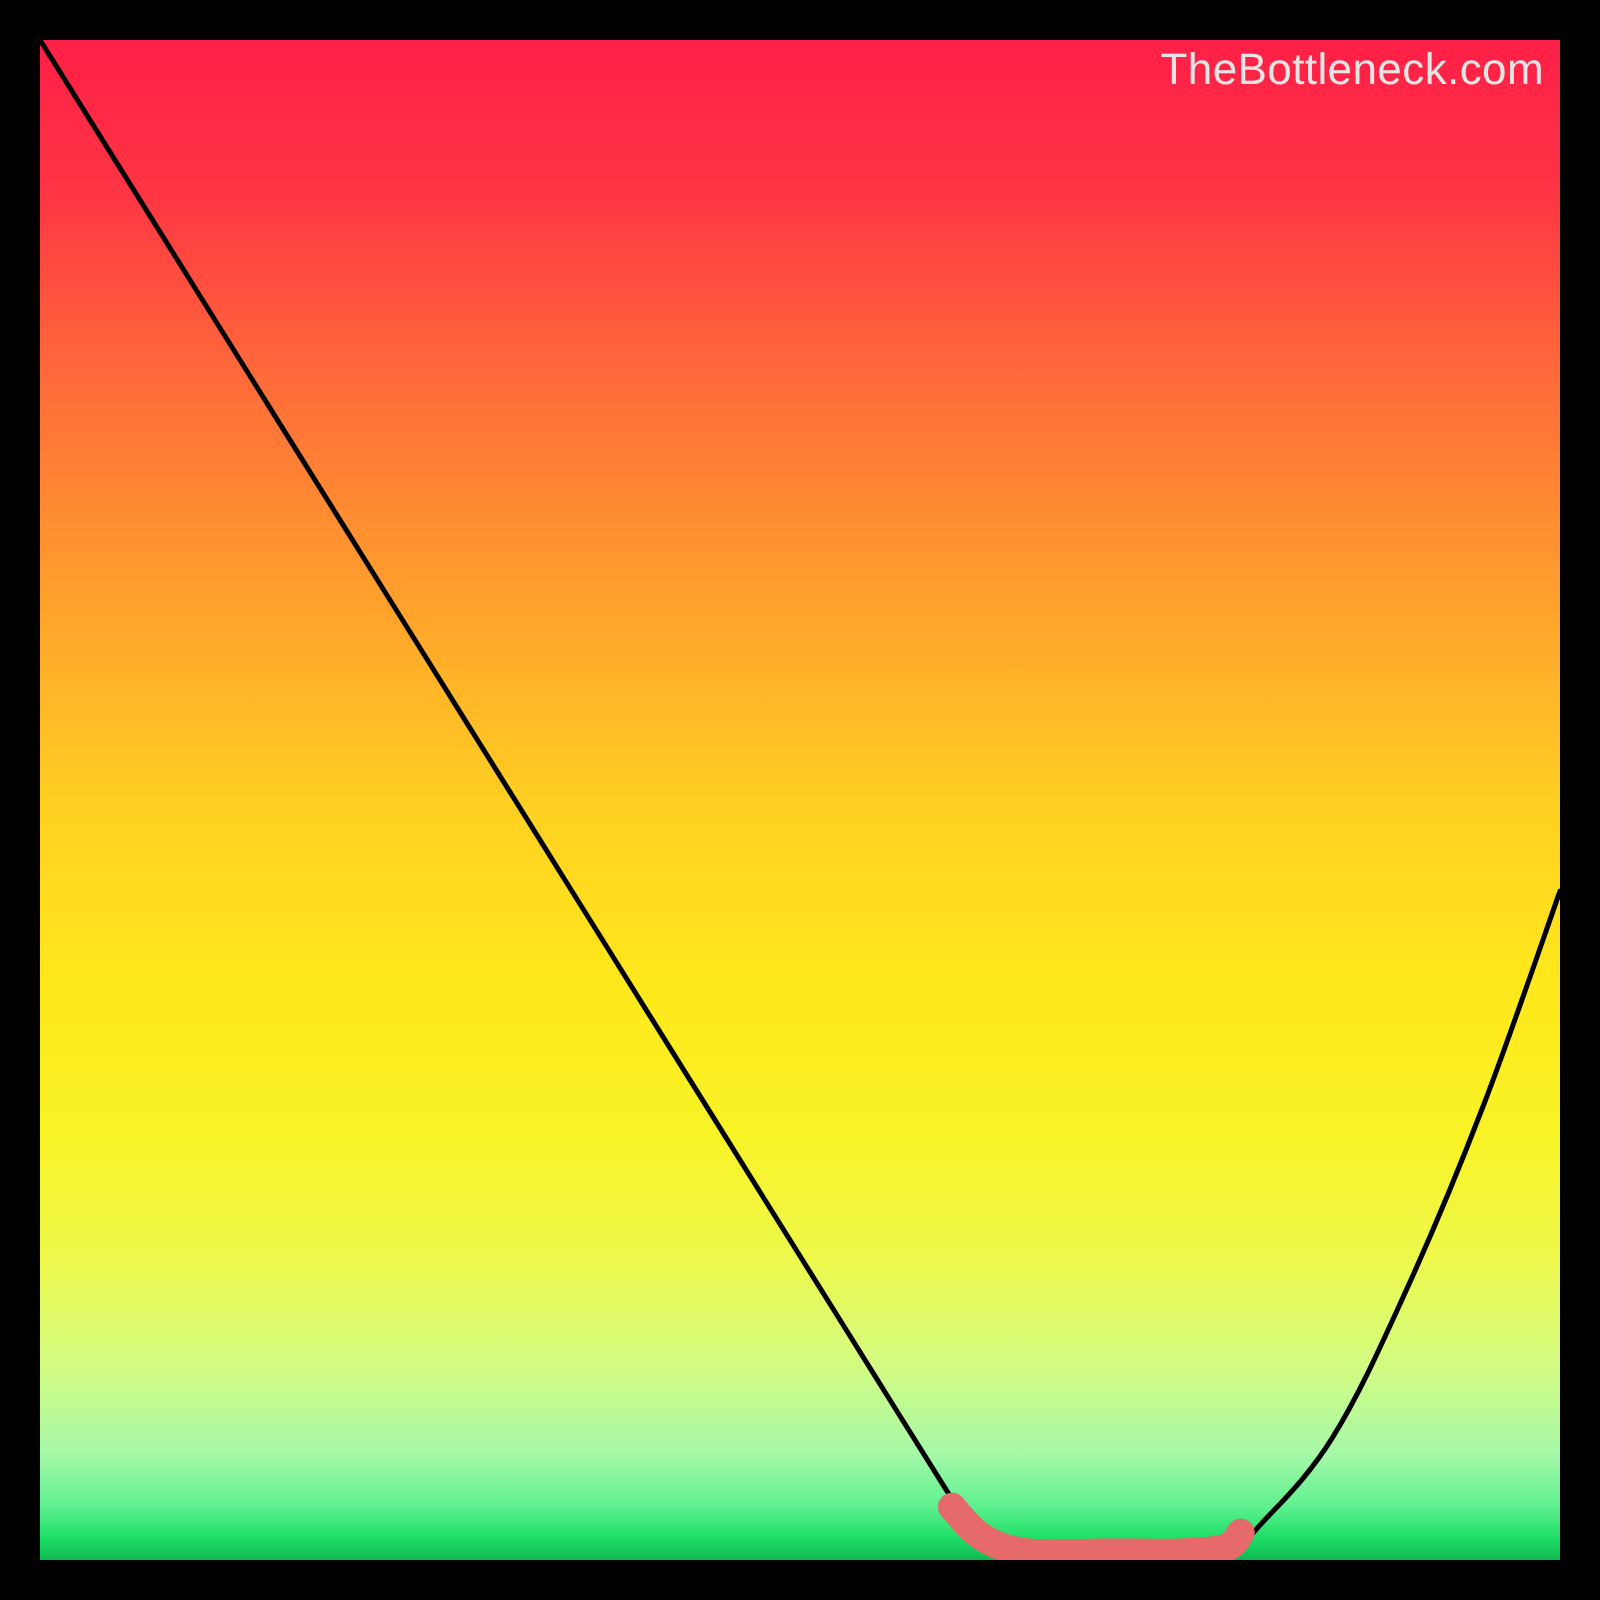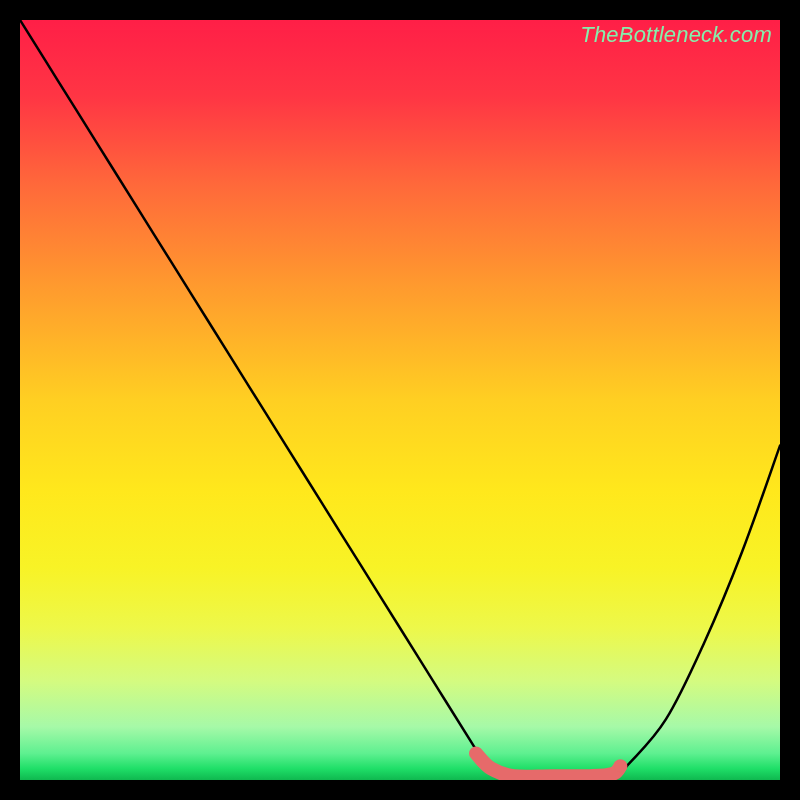--- a/index.html
+++ b/index.html
@@ -23,26 +23,25 @@
     position: absolute;
     left: 0;
     top: 0;
     width: 760px;
     height: 760px;
   }
   .watermark {
     position: absolute;
     top: 2px;
     right: 8px;
-    color: #86efac;
+    color: #e5e5e5;
     font-size: 22px;
     font-weight: 500;
     letter-spacing: 0.2px;
     user-select: none;
-    font-style: italic;
   }
 </style>
 </head>
 <body>
 
 <div class="frame">
   <svg class="plot" viewBox="0 0 760 760">
     <defs>
       <linearGradient id="bg-grad" x1="0" y1="0" x2="0" y2="1">
           <stop offset="0%" stop-color="#ff1f47"></stop>

